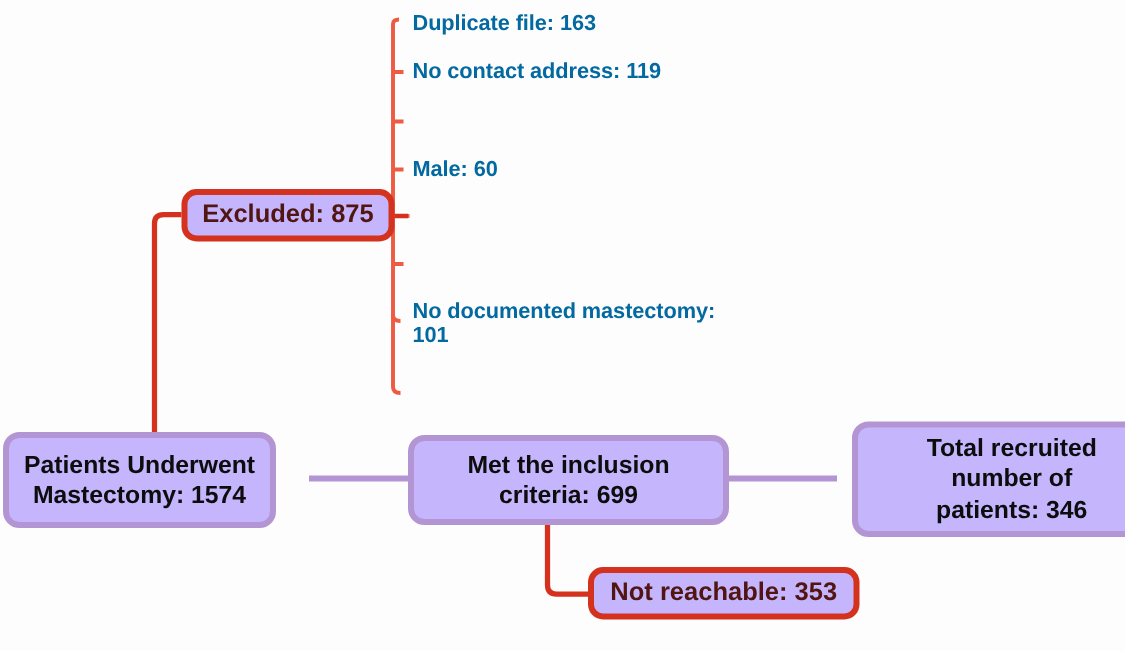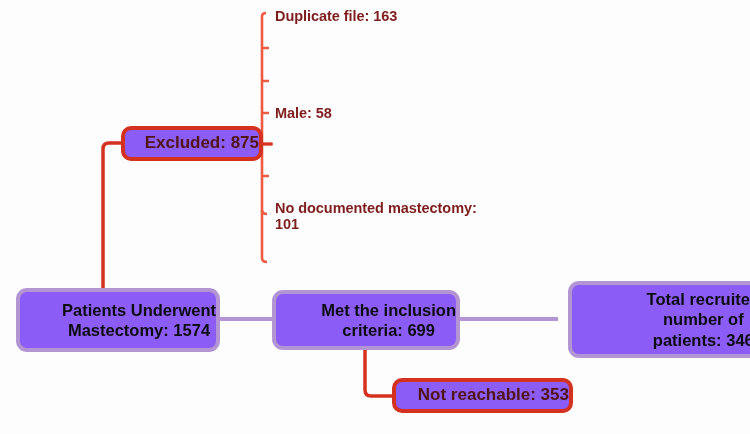--- a/index.html
+++ b/index.html
@@ -25,23 +25,23 @@
     top: 0;
     width: 750px;
     height: 434px;
   }
 
   .node {
     position: absolute;
     box-sizing: border-box;
     display: flex;
     align-items: center;
-    justify-content: flex-end;
+    justify-content: center;
     text-align: center;
-    background: #8b5cf6;
+    background: #c4b5fd;
     border-radius: 11px;
   }
   .node-text {
     display: block;
     line-height: 1.22;
     white-space: pre-line;
   }
 
   .node.red {
     border: 4px solid #d4321f;
@@ -56,29 +56,29 @@
   .node.purple {
     border: 4px solid #b495d4;
   }
   .node.purple .node-text {
     color: #0d0d0d;
     font-weight: bold;
     font-size: 16.5px;
   }
 
   #excluded-node { left: 121px; top: 126px; width: 142px; height: 35px; }
-  #mastectomy-node { left: 16px; top: 288px; width: 204px; height: 64px; }
-  #inclusion-node  { left: 272px; top: 290px; width: 188px; height: 60px; }
+  #mastectomy-node { left: 2px; top: 288px; width: 182px; height: 64px; }
+  #inclusion-node  { left: 272px; top: 290px; width: 214px; height: 60px; }
   #recruited-node  { left: 568px; top: 281px; width: 196px; height: 77px; padding-left: 17px; }
   #notreach-node   { left: 392px; top: 378px; width: 181px; height: 35px; }
 
   .excl-item {
     position: absolute;
     left: 275px;
-    color: #7f1d1d;
+    color: #0369a1;
     font-size: 14.5px;
     font-weight: bold;
     line-height: 1.12;
     letter-spacing: -0.05px;
     white-space: pre-line;
   }
 </style>
 </head>
 <body>
 
@@ -122,17 +122,18 @@
     <span class="node-text">Total recruited
 number of
 patients: 346</span>
   </div>
 
   <div class="node red" id="notreach-node">
     <span class="node-text">Not reachable: 353</span>
   </div>
 
   <div class="excl-item" style="top:8px">Duplicate file: 163</div>
-  <div class="excl-item" style="top:105px">Male: 58</div>
+  <div class="excl-item" style="top:40px">No contact address: 119</div>
+  <div class="excl-item" style="top:105px">Male: 60</div>
   <div class="excl-item" style="top:200px">No documented mastectomy:
 101</div>
 
 </div>
 
 </body></html>

